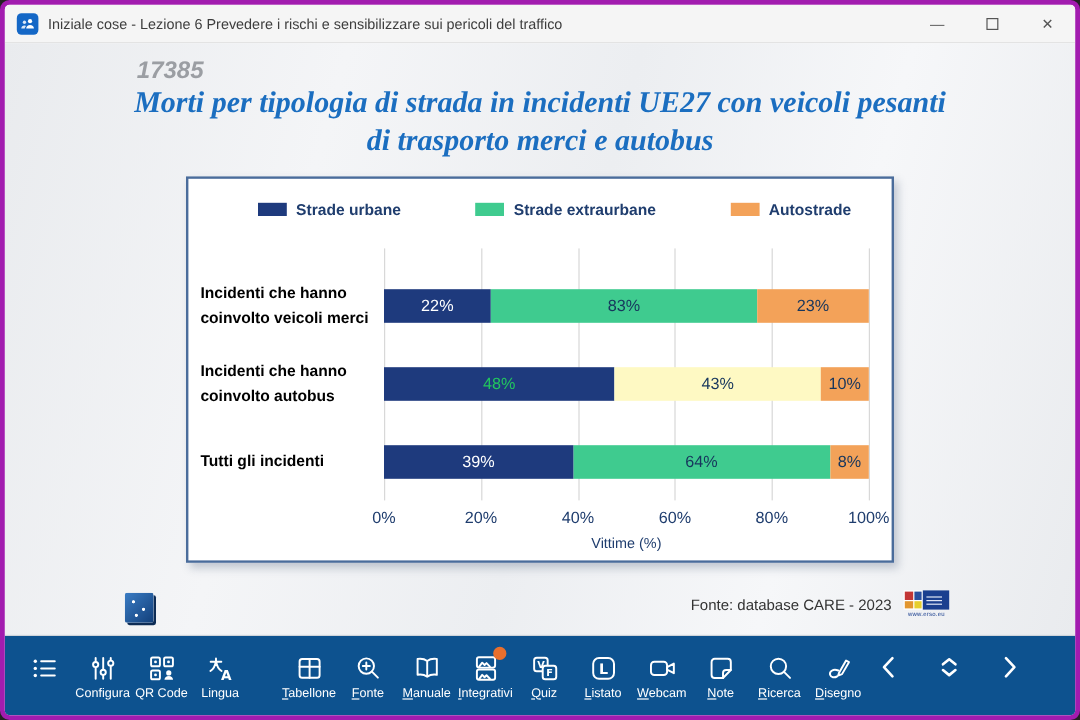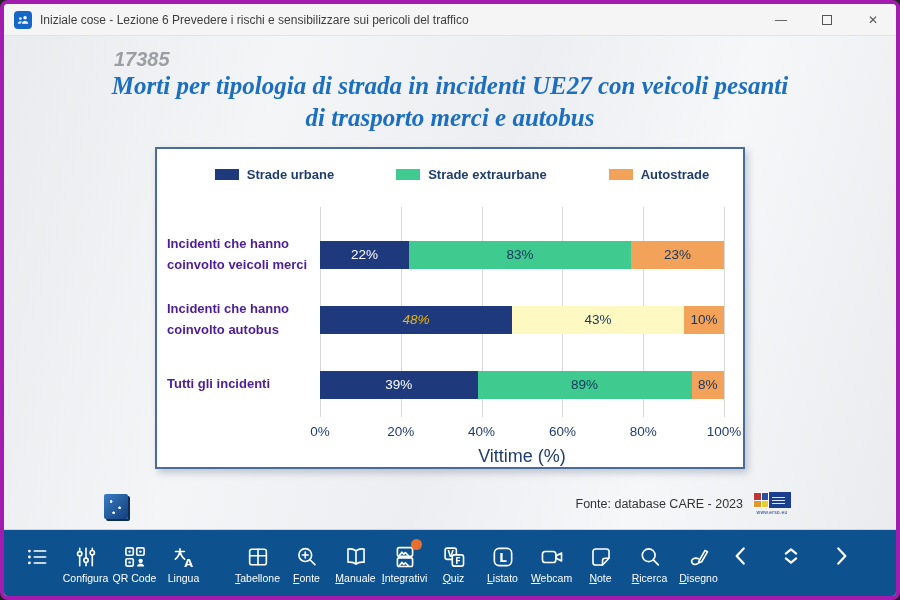--- a/index.html
+++ b/index.html
@@ -26,27 +26,27 @@
   .legend-item { display:flex; align-items:center; gap:8px; }
   .legend-swatch { width:24px; height:11px; }
   .legend-label { font-size:13px; font-weight:bold; color:#1f3d6e; white-space:nowrap; }
 
   .chart-body { margin:0 19px 0 10px; }
   .plot-wrap { position:relative; margin-top:40px; }
   .gridlines { position:absolute; left:153px; right:0; top:-15px; bottom:0; }
   .gridline { position:absolute; top:0; bottom:0; width:1px; background:#d8d8d8; }
   .rows { position:relative; z-index:1; }
   .chart-row { display:flex; align-items:center; height:65px; }
-  .row-label { width:153px; padding-right:10px; font-size:13px; font-weight:bold; color:#4c1d95; line-height:1.55; }
+  .row-label { width:153px; padding-right:10px; font-size:13px; font-weight:bold; color:#000000; line-height:1.55; }
   .row-track { flex:1; height:28px; display:flex; }
   .bar-seg { display:flex; align-items:center; justify-content:center; font-size:13.5px; white-space:nowrap; overflow:hidden; }
 
   .x-axis { position:relative; margin-left:153px; height:24px; margin-top:5px; }
   .x-tick { position:absolute; transform:translateX(-50%); font-size:13.5px; color:#1f3d6e; top:2px; white-space:nowrap; }
-  .x-label { margin-left:153px; width:404px; text-align:center; font-size:18px; color:#1f3d6e; }
+  .x-label { margin-left:153px; width:404px; text-align:center; font-size:12px; color:#1f3d6e; }
 
   
   .mini-logo { position:absolute; left:100px; bottom:10px; width:24px; height:25px; border-radius:2px;
     background:radial-gradient(circle at 30% 30%, #fff 0 1px, transparent 1.6px),
                radial-gradient(circle at 65% 55%, #fff 0 1px, transparent 1.6px),
                radial-gradient(circle at 40% 75%, #fff 0 1px, transparent 1.6px),
                linear-gradient(135deg,#3a7cc4,#123f7a);
     box-shadow:2px 2px 0 #0d2c55; }
   .source-row { position:absolute; right:103px; bottom:14px; display:flex; align-items:center; gap:8px; }
   .source-text { font-size:12.5px; color:#333; }
@@ -129,30 +129,30 @@
                 <div class="row-label">Incidenti che hanno coinvolto veicoli merci</div>
                 <div class="row-track">
                   <div class="bar-seg" style="width: 22%; background: rgb(30, 58, 125); color: rgb(255, 255, 255);">22%</div>
                   <div class="bar-seg" style="width: 55%; background: rgb(63, 203, 143); color: rgb(23, 54, 93);">83%</div>
                   <div class="bar-seg" style="width: 23%; background: rgb(243, 162, 89); color: rgb(23, 54, 93);">23%</div>
                 </div>
               </div>
               <div class="chart-row">
                 <div class="row-label">Incidenti che hanno coinvolto autobus</div>
                 <div class="row-track">
-                  <div class="bar-seg" style="width: 48%; background: rgb(30, 58, 125); color: #eab308; font-style: italic;">48%</div>
+                  <div class="bar-seg" style="width: 48%; background: rgb(30, 58, 125); color: #22c55e;">48%</div>
                   <div class="bar-seg" style="width: 43%; background: #fef9c3; color: rgb(23, 54, 93);">43%</div>
                   <div class="bar-seg" style="width: 10%; background: rgb(243, 162, 89); color: rgb(23, 54, 93);">10%</div>
                 </div>
               </div>
               <div class="chart-row">
                 <div class="row-label">Tutti gli incidenti</div>
                 <div class="row-track">
                   <div class="bar-seg" style="width: 39%; background: rgb(30, 58, 125); color: rgb(255, 255, 255);">39%</div>
-                  <div class="bar-seg" style="width: 53%; background: rgb(63, 203, 143); color: rgb(23, 54, 93);">89%</div>
+                  <div class="bar-seg" style="width: 53%; background: rgb(63, 203, 143); color: rgb(23, 54, 93);">64%</div>
                   <div class="bar-seg" style="width: 8%; background: rgb(243, 162, 89); color: rgb(23, 54, 93);">8%</div>
                 </div>
               </div>
             </div>
         </div>
         <div class="x-axis" id="xaxis">
             <span class="x-tick" style="left: 0%;">0%</span>
             <span class="x-tick" style="left: 20%;">20%</span>
             <span class="x-tick" style="left: 40%;">40%</span>
             <span class="x-tick" style="left: 60%;">60%</span>

